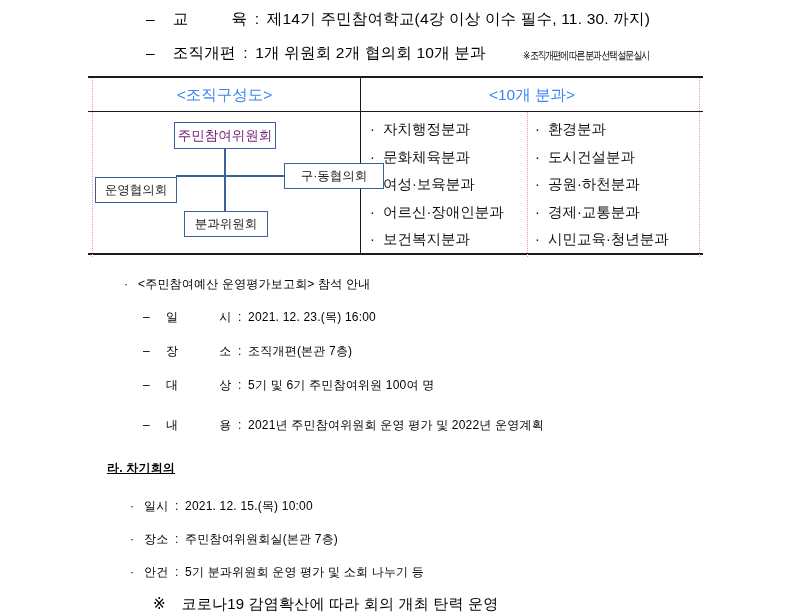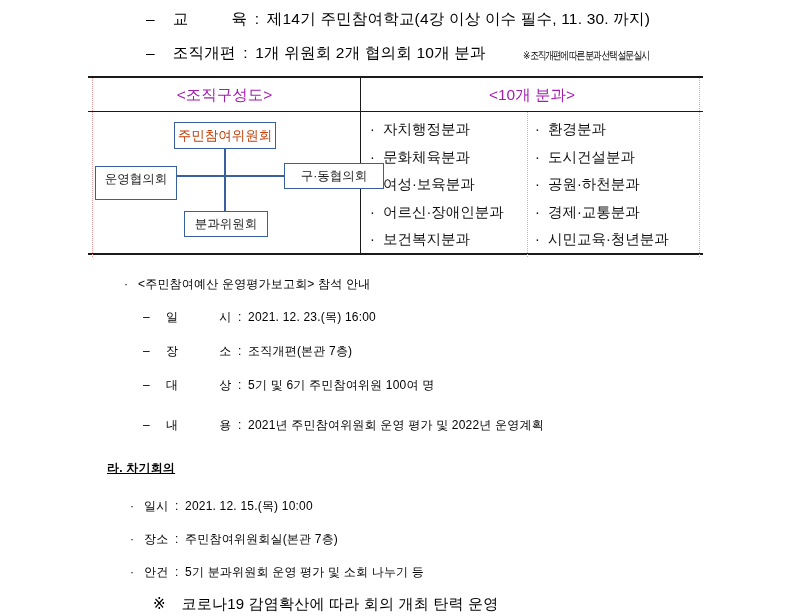--- a/index.html
+++ b/index.html
@@ -62,21 +62,21 @@
     border-bottom: 1.5px solid #1a1a1a;
     box-sizing: border-box;
   }
   .tbl-head .hcell {
     position: absolute;
     top: 0;
     height: 34px;
     line-height: 34px;
     text-align: center;
     font-size: 15.5px;
-    color: #a21caf;
+    color: #3b82f6;
   }
   .hcell-left  { left: 0;     width: 273px; }
   .hcell-right { left: 273px; width: 342px; }
 
   .tbl-body {
     position: relative;
     height: 142px;
   }
 
   
@@ -112,26 +112,26 @@
     text-align: center;
     font-size: 12.5px;
     color: #1b1b1b;
     white-space: nowrap;
     z-index: 3;
   }
   .node-top {
     left: 86px; top: 10px;
     width: 102px; height: 27px;
     line-height: 25px;
-    color: #c2410c;
+    color: #701a75;
     font-size: 13.5px;
   }
   .node-left {
-    left: 7px; top: 54px;
-    width: 82px; height: 34px;
+    left: 7px; top: 65px;
+    width: 82px; height: 26px;
     line-height: 24px;
   }
   .node-right {
     left: 196px; top: 51px;
     width: 100px; height: 26px;
     line-height: 24px;
   }
   .node-bottom {
     left: 96px; top: 99px;
     width: 84px; height: 26px;

